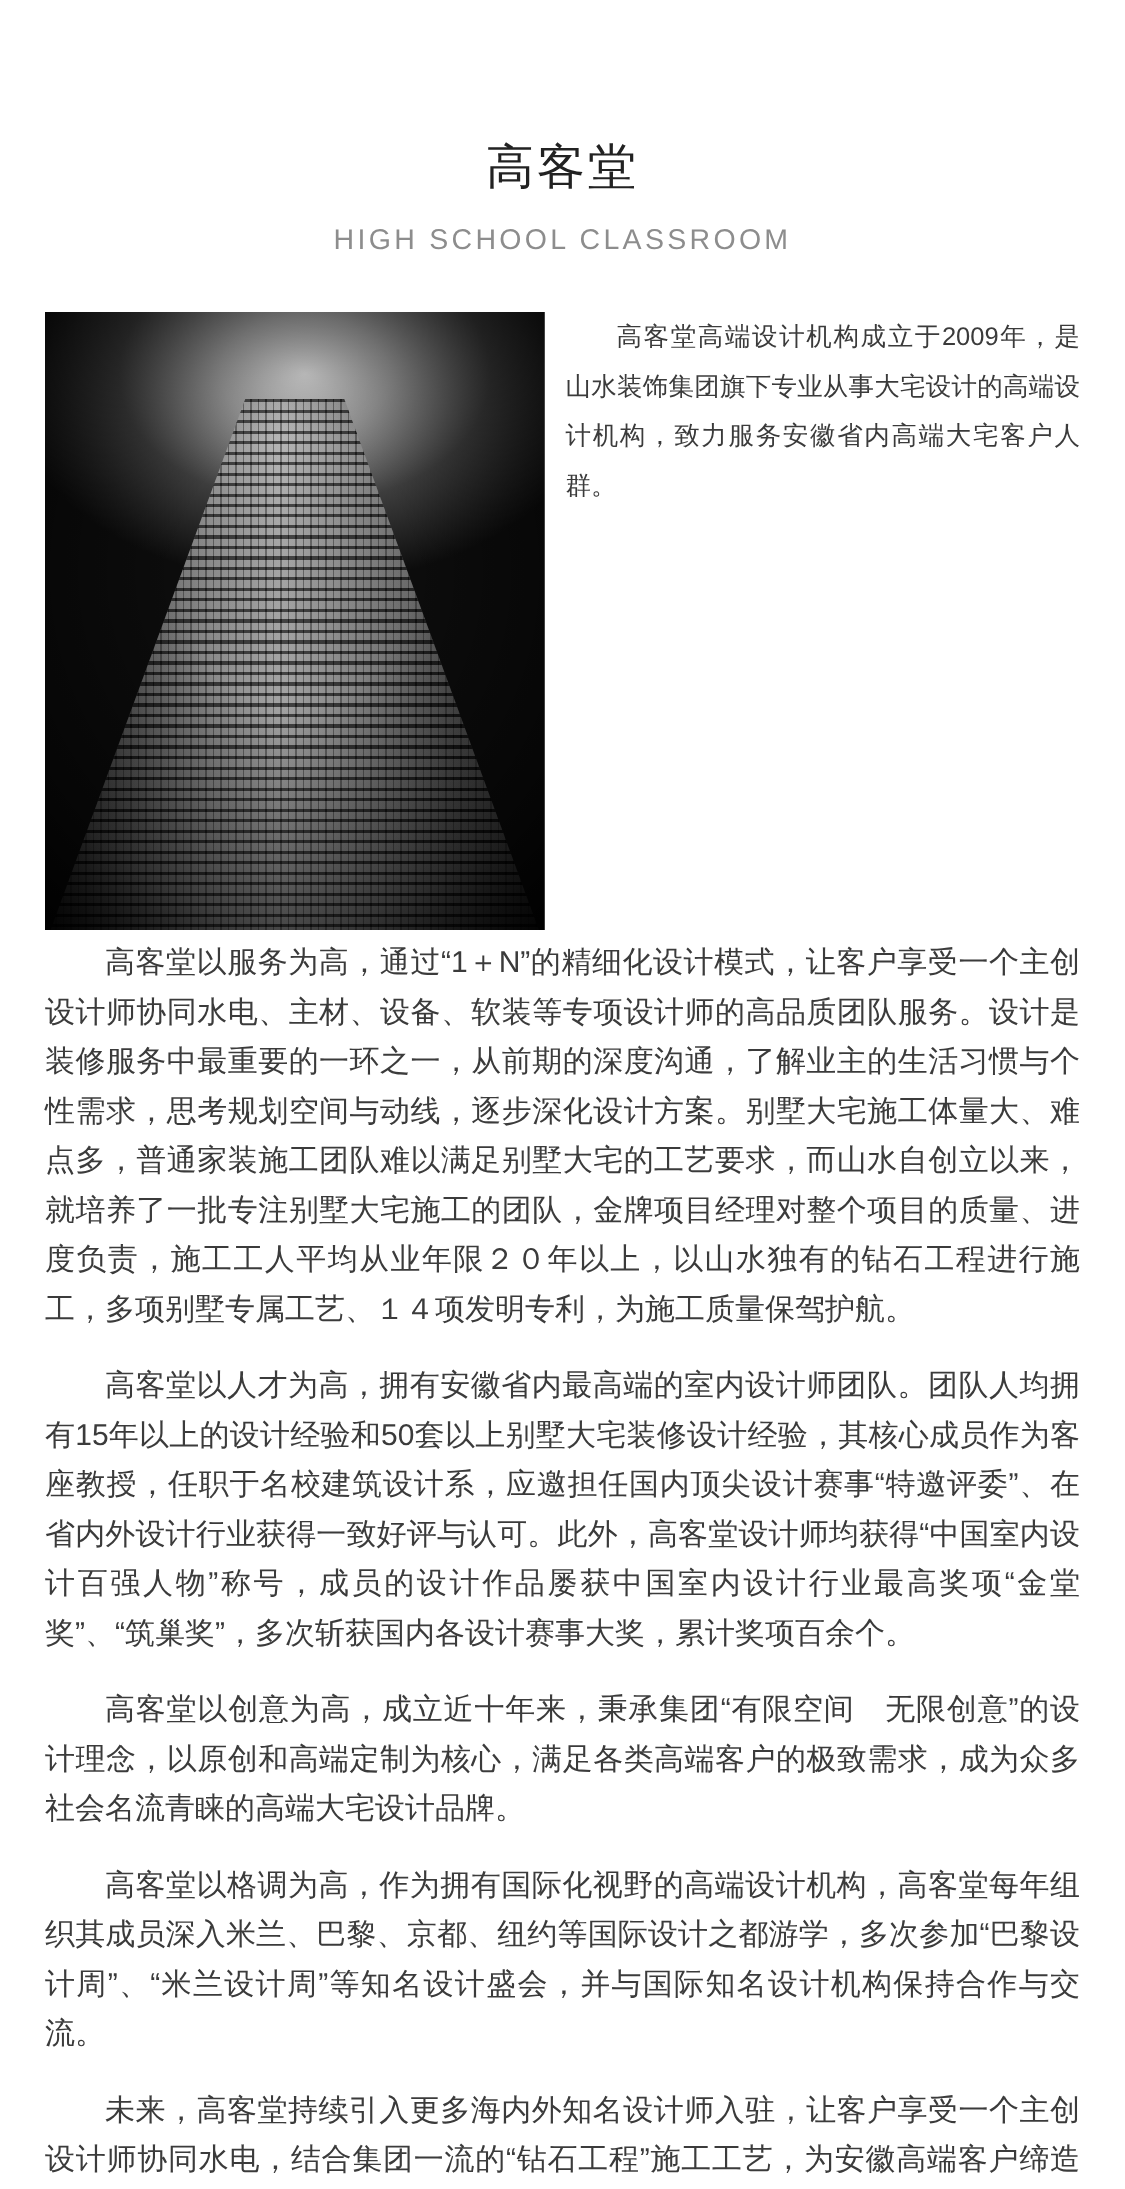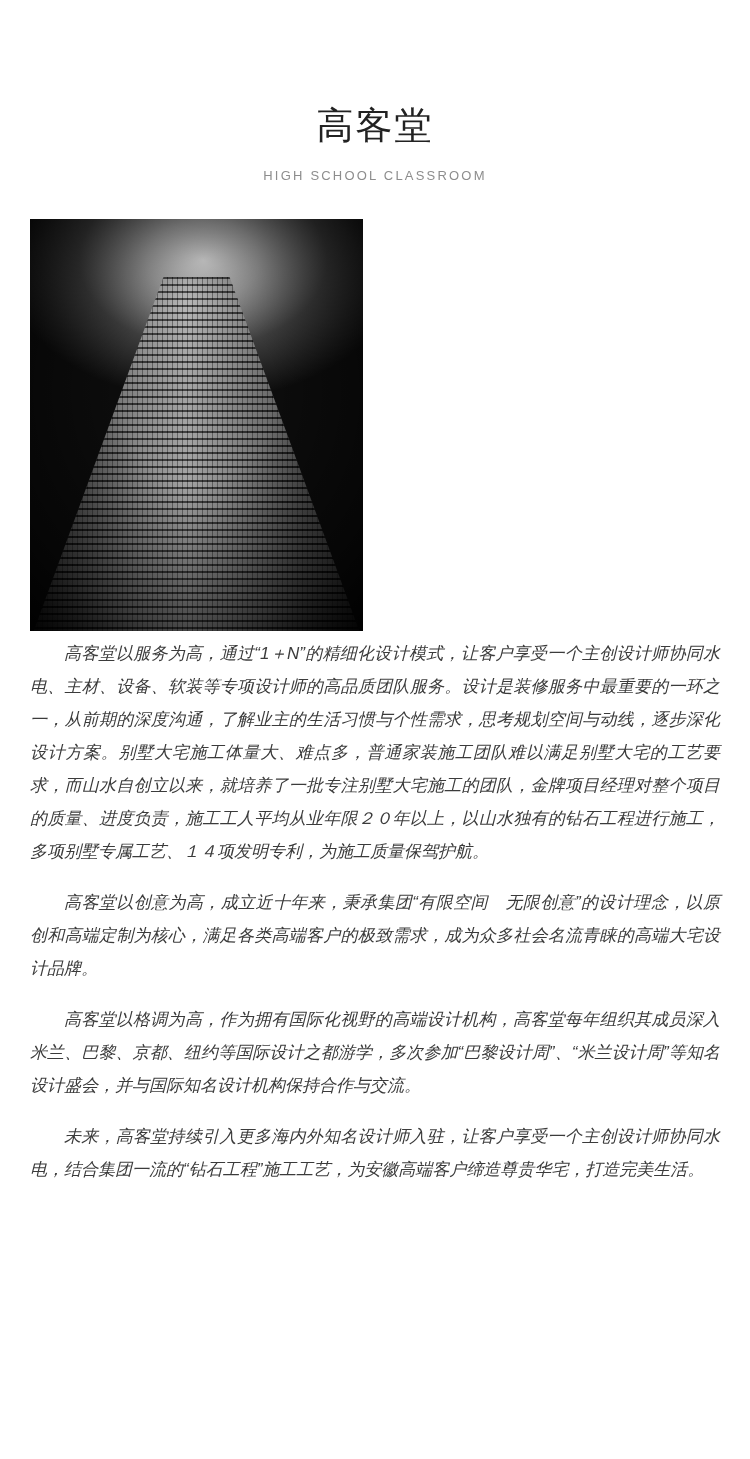--- a/index.html
+++ b/index.html
@@ -18,30 +18,30 @@
     width: 750px;
     box-sizing: border-box;
     padding: 0 30px;
     position: relative;
   }
   .header {
     text-align: center;
     padding-top: 88px;
   }
   .title {
-    font-size: 37px;
+    font-size: 32px;
     line-height: 1.2;
     color: #222222;
     letter-spacing: 2px;
     font-weight: normal;
-    margin: 16px;
+    margin: 4px;
   }
   .subtitle {
     margin-top: 20px;
-    font-size: 13px;
+    font-size: 19px;
     color: #8d8d8d;
     letter-spacing: 2.2px;
     font-family: "Liberation Sans", sans-serif;
   }
   .intro-block {
     margin-top: 36px;
     overflow: hidden;
   }
   .photo {
     float: left;
@@ -120,27 +120,26 @@
   .intro-text p {
     margin: 0;
     text-indent: 2em;
   }
   .body-copy {
     clear: both;
     padding-top: 6px;
   }
   .body-copy p {
     margin: 0 0 18px 0;
-    font-size: 17px;
+    font-size: 20px;
     line-height: 33px;
     color: #3b3b3b;
     text-align: justify;
     text-justify: inter-ideograph;
     text-indent: 2em;
-    font-style: italic;
   }
   .body-copy p:last-child {
     margin-bottom: 0;
   }
   .footer-space {
     height: 60px;
   }
 </style>
 </head>
 <body>
@@ -154,24 +153,26 @@
 
   <div class="intro-block">
     <div class="photo">
       <div class="sky"></div>
       <div class="tower"></div>
       <div class="grid-v"></div>
       <div class="grid-h"></div>
       <div class="vignette"></div>
     </div>
     <div class="intro-text">
+      <p>高客堂高端设计机构成立于2009年，是山水装饰集团旗下专业从事大宅设计的高端设计机构，致力服务安徽省内高端大宅客户人群。</p>
     </div>
   </div>
 
   <div class="body-copy">
     <p>高客堂以服务为高，通过“1＋N”的精细化设计模式，让客户享受一个主创设计师协同水电、主材、设备、软装等专项设计师的高品质团队服务。设计是装修服务中最重要的一环之一，从前期的深度沟通，了解业主的生活习惯与个性需求，思考规划空间与动线，逐步深化设计方案。别墅大宅施工体量大、难点多，普通家装施工团队难以满足别墅大宅的工艺要求，而山水自创立以来，就培养了一批专注别墅大宅施工的团队，金牌项目经理对整个项目的质量、进度负责，施工工人平均从业年限２０年以上，以山水独有的钻石工程进行施工，多项别墅专属工艺、１４项发明专利，为施工质量保驾护航。</p>
+    <p>高客堂以人才为高，拥有安徽省内最高端的室内设计师团队。团队人均拥有15年以上的设计经验和50套以上别墅大宅装修设计经验，其核心成员作为客座教授，任职于名校建筑设计系，应邀担任国内顶尖设计赛事“特邀评委”、在省内外设计行业获得一致好评与认可。此外，高客堂设计师均获得“中国室内设计百强人物”称号，成员的设计作品屡获中国室内设计行业最高奖项“金堂奖”、“筑巢奖”，多次斩获国内各设计赛事大奖，累计奖项百余个。</p>
     <p>高客堂以创意为高，成立近十年来，秉承集团“有限空间　无限创意”的设计理念，以原创和高端定制为核心，满足各类高端客户的极致需求，成为众多社会名流青睐的高端大宅设计品牌。</p>
     <p>高客堂以格调为高，作为拥有国际化视野的高端设计机构，高客堂每年组织其成员深入米兰、巴黎、京都、纽约等国际设计之都游学，多次参加“巴黎设计周”、“米兰设计周”等知名设计盛会，并与国际知名设计机构保持合作与交流。</p>
     <p>未来，高客堂持续引入更多海内外知名设计师入驻，让客户享受一个主创设计师协同水电，结合集团一流的“钻石工程”施工工艺，为安徽高端客户缔造尊贵华宅，打造完美生活。</p>
   </div>
 
   <div class="footer-space"></div>
 </div>
 
 </body></html>

